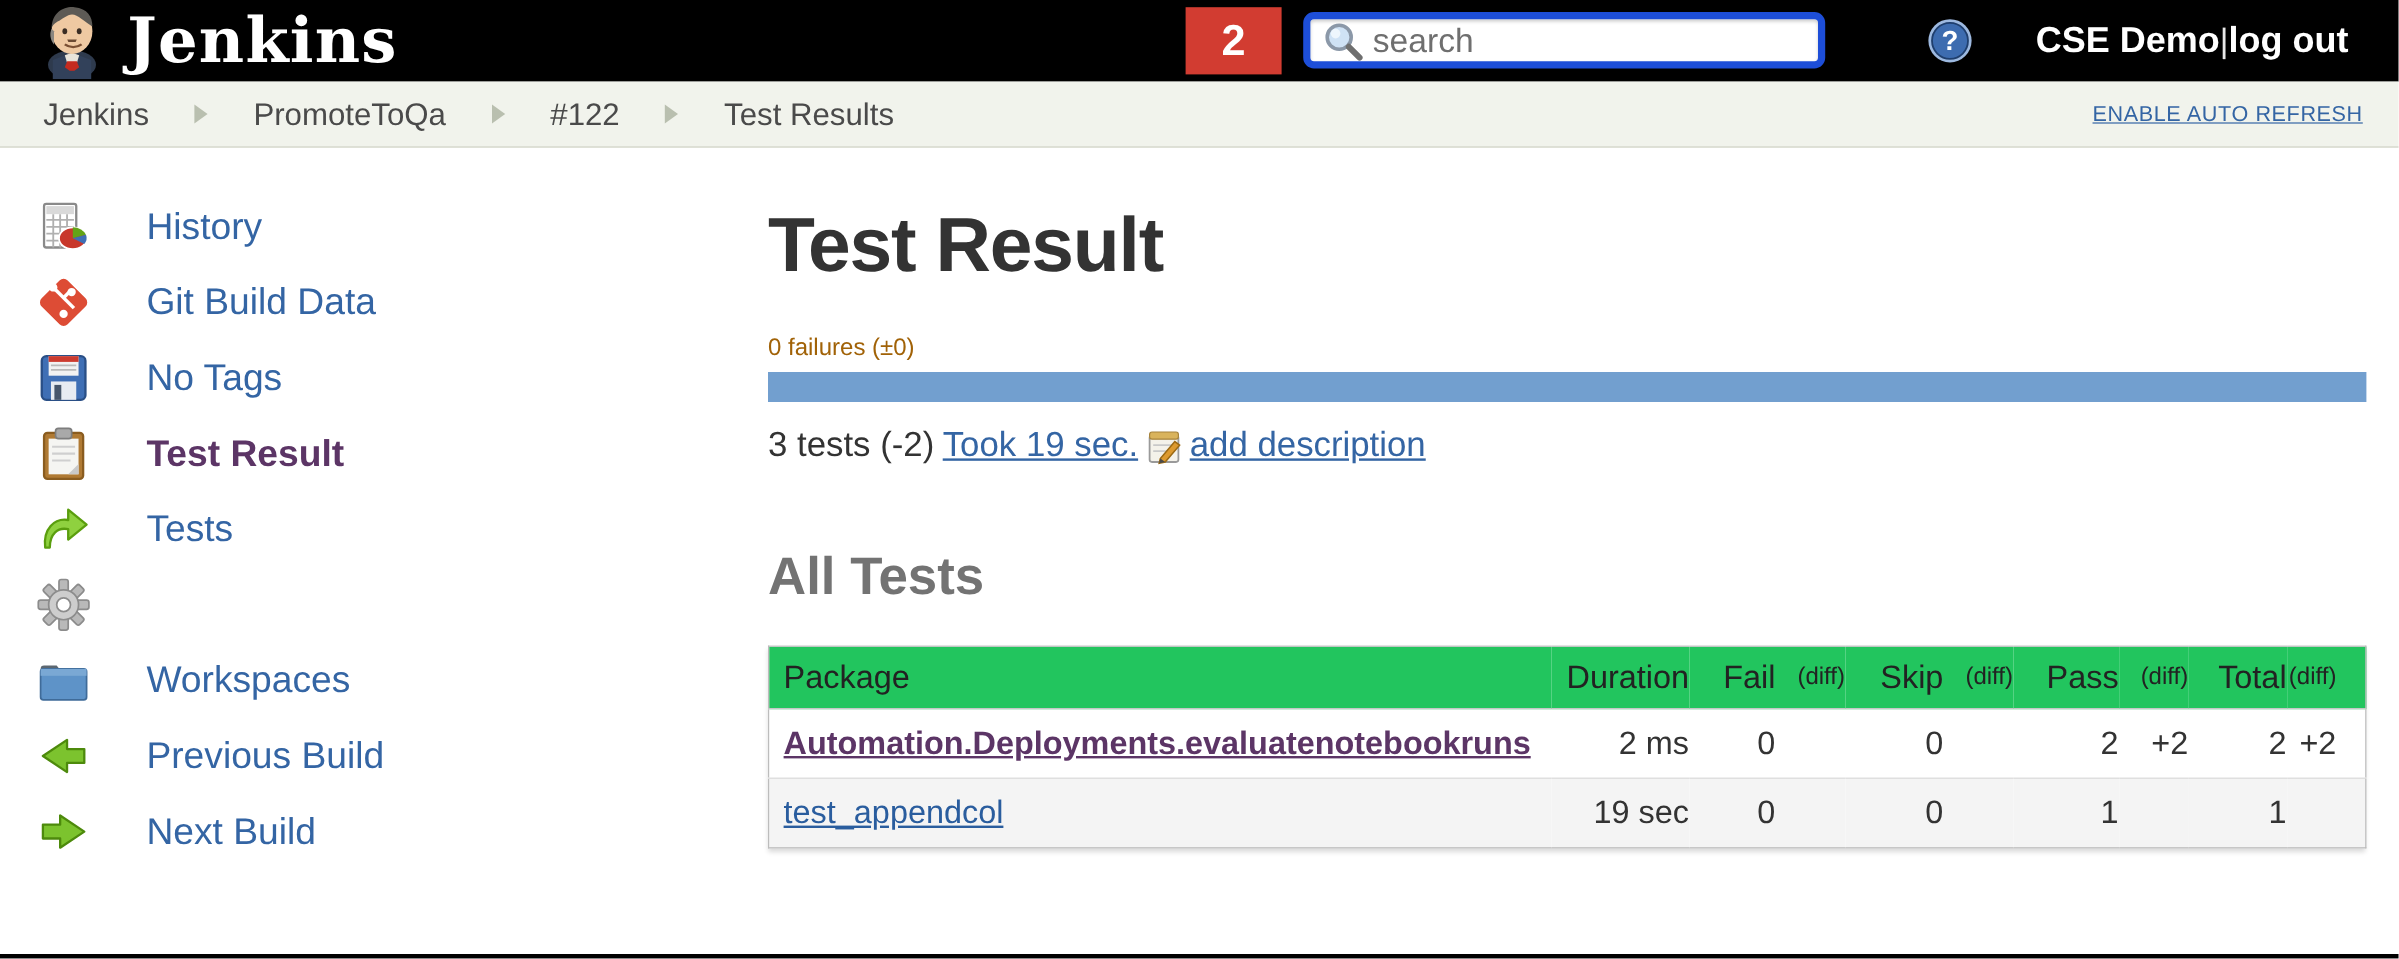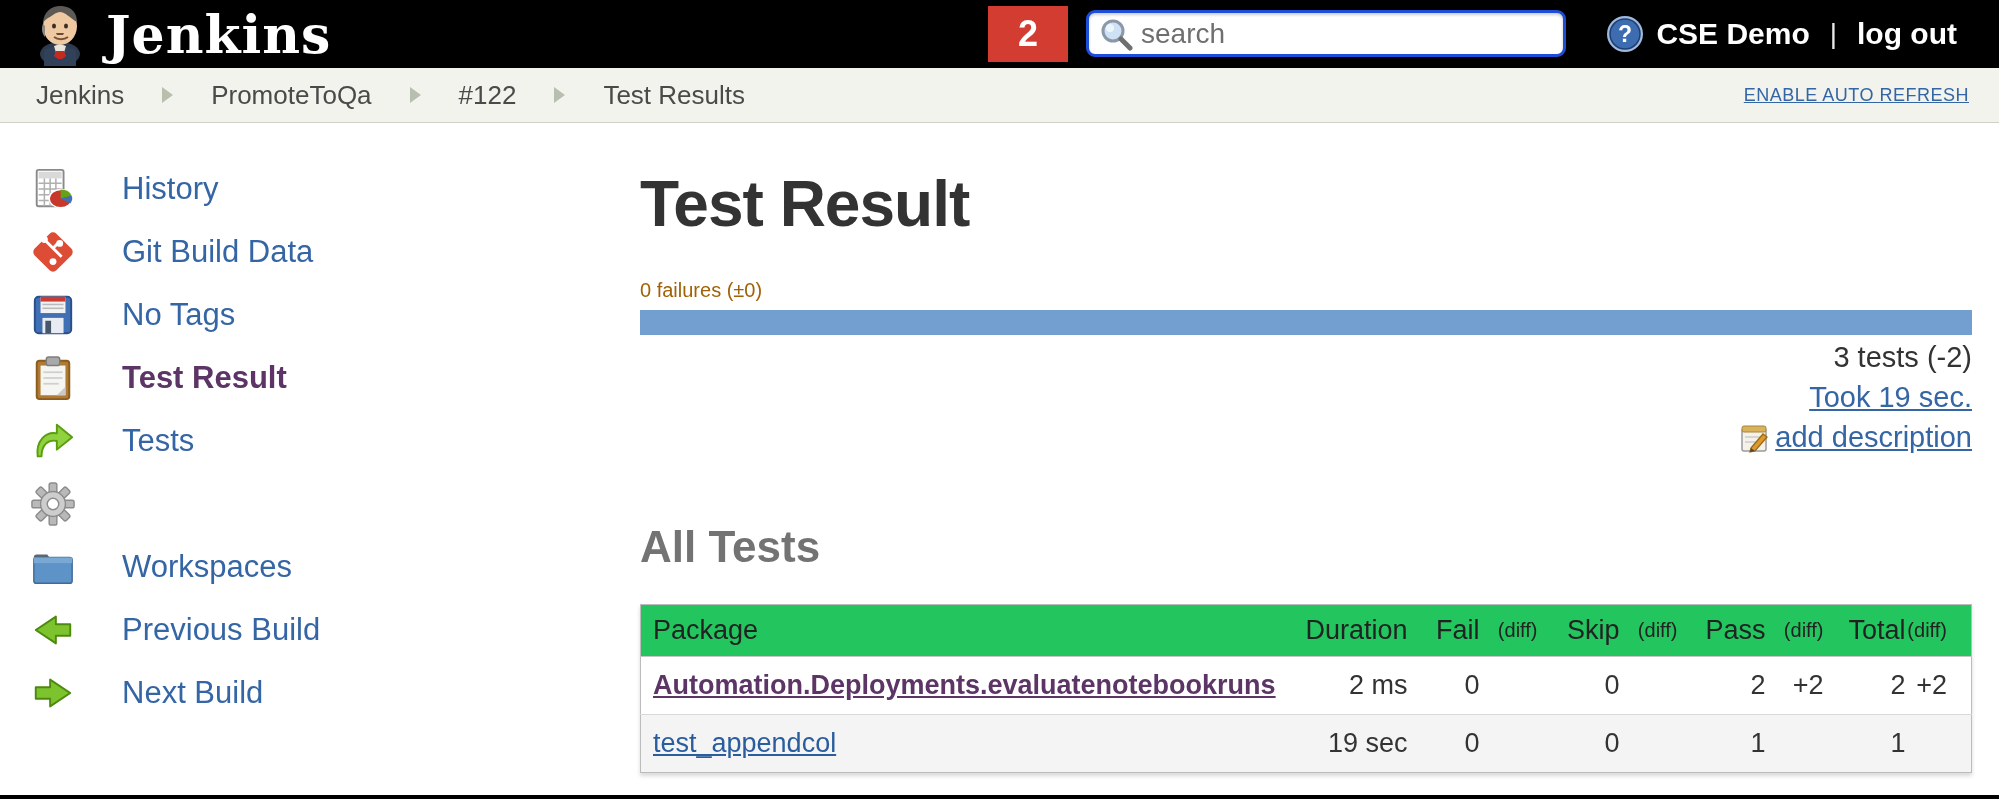--- a/index.html
+++ b/index.html
@@ -7,29 +7,29 @@
   body { font-family:"Liberation Sans", sans-serif; color:#333; }
   .screen { position:relative; width:1999px; height:799px; background:#fff; overflow:hidden; }
 
   
   .topbar { position:relative; height:68px; background:#000; }
   .logo { position:absolute; left:32px; top:4px; width:56px; height:62px; }
   .brand { position:absolute; left:106px; top:2px; height:64px; display:flex; align-items:center;
            font-family:"DejaVu Serif", serif; font-weight:bold; font-size:52px; color:#fff; letter-spacing:1px; }
   .badge { position:absolute; left:988px; top:6px; width:80px; height:56px; background:#d23c31;
            color:#fff; font-weight:bold; font-size:36px; display:flex; align-items:center; justify-content:center; }
-  .searchbox { position:absolute; left:1086px; top:10px; width:480px; height:47px; background:#fff;
-               border:3px solid #1d4ed8; border-radius:9px; display:flex; align-items:center; padding:0 10px;
+  .searchbox { position:absolute; left:1086px; top:10px; width:435px; height:47px; background:#fff;
+               border:6px solid #1d4ed8; border-radius:9px; display:flex; align-items:center; padding:0 10px;
                box-shadow: inset 0 2px 3px rgba(0,0,0,0.2); }
   .searchbox svg { flex:0 0 auto; margin-right:8px; }
   .searchbox input { border:none; outline:none; background:transparent; width:100%;
                      font-size:28px; color:#444; font-family:"Liberation Sans", sans-serif; }
   .searchbox input::placeholder { color:#6f6f6f; }
   .help { position:absolute; left:1606px; top:15px; width:38px; height:38px; cursor:pointer; }
-  .account { position:absolute; right:42px; top:0; height:68px; display:flex; align-items:center; gap:20px;
+  .account { position:absolute; right:42px; top:0; height:68px; display:flex; align-items:center; 
              color:#fff; font-size:30px; font-weight:bold; }
   .account .divider { font-weight:normal; color:#e8e8e8; font-size:28px; }
   .account a { color:#fff; text-decoration:none; }
 
   
   .crumbbar { position:relative; height:55px; background:#f1f3ec; border-bottom:1px solid #cfd2c6;
               display:flex; align-items:center; padding-left:36px; }
   .crumbs { display:flex; align-items:center; column-gap:38px; font-size:26px; color:#4a4a4a; }
   .crumb { cursor:pointer; }
   .crumb-sep { width:0; height:0; border-left:11px solid #b9bfaf; border-top:8px solid transparent; border-bottom:8px solid transparent; }
@@ -41,21 +41,21 @@
   .sidebar { width:640px; flex:0 0 auto; padding:34px 0 0 30px; }
   .task { display:flex; align-items:center; height:63px; gap:18px; cursor:pointer; }
   .task .ticon { width:46px; height:46px; flex:0 0 auto; display:flex; align-items:center; justify-content:center; }
   .task .tlabel { font-size:31px; color:#3465a4;margin-left:28px; }
   .task.active .tlabel { color:#5c3566; font-weight:bold; }
 
   .main { flex:1 1 auto; padding:44px 27px 0 0; }
   h1.pagetitle { font-size:64px; font-weight:bold; color:#333; letter-spacing:-1px; }
   .failures { margin-top:38px; font-size:20px; color:#a16207; }
   .resultbar { margin-top:8px; height:25px; background:#729fcf; }
-  .rightstack { margin-top:6px; display:flex; flex-direction:column; align-items:flex-end; gap:7px; }
+  .rightstack { margin-top:20px; display:flex; flex-direction:row; align-items:flex-end; gap:7px; }
   .teststotal { font-size:29px; color:#333; }
   .tooklink { font-size:29px; color:#3465a4; text-decoration:underline; cursor:pointer; }
   .adddesc { display:flex; align-items:center; gap:4px; font-size:29px; color:#3465a4; cursor:pointer; }
   .adddesc .dlabel { text-decoration:underline; }
 
   h2.alltests { margin-top:68px; font-size:44px; font-weight:bold; color:#737373; }
 
   table.results { margin-top:32px; width:100%; border-collapse:collapse; table-layout:fixed;
                   border:1px solid #bcbcbc; box-shadow:0 3px 4px rgba(0,0,0,0.15); font-size:27px; }
   table.results th { background:#22c55e; font-weight:normal; text-align:right; padding:10px 0; color:#222;

